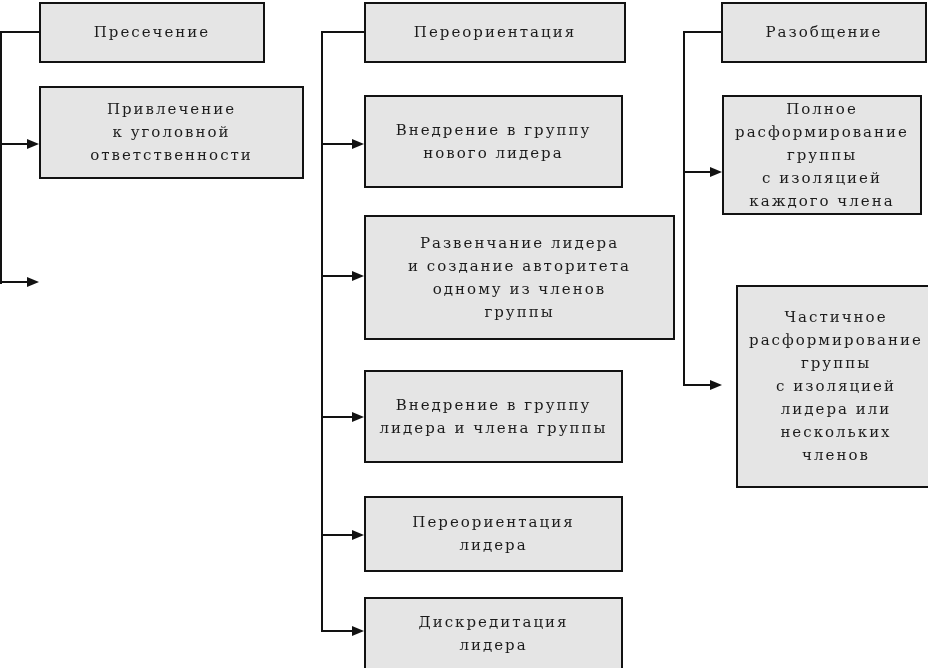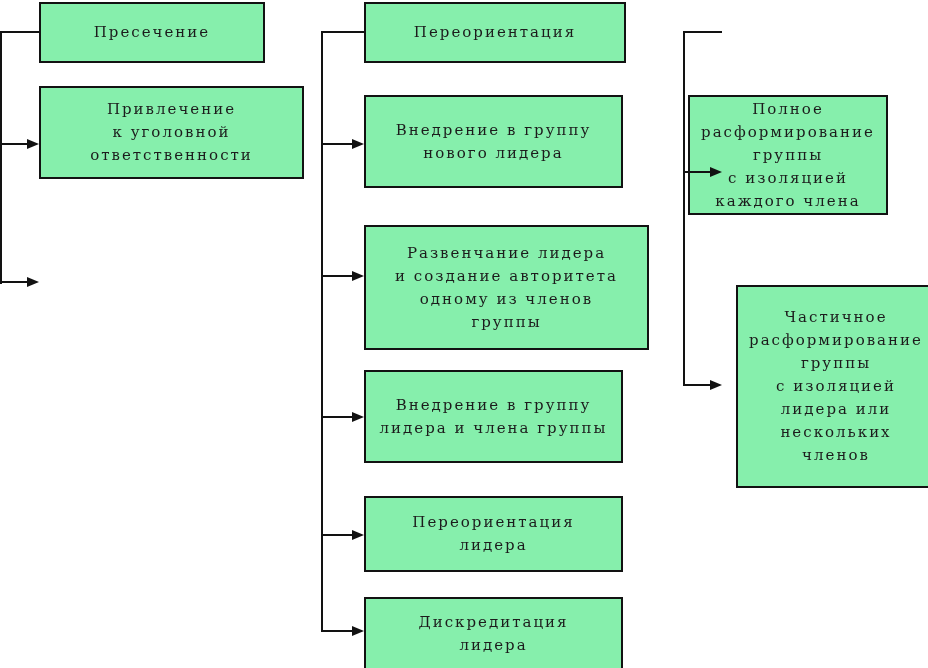--- a/index.html
+++ b/index.html
@@ -8,21 +8,21 @@
     width: 928px;
     height: 668px;
     background: #ffffff;
     font-family: "DejaVu Serif", "Liberation Serif", serif;
     overflow: hidden;
   }
   .box {
     position: absolute;
     box-sizing: border-box;
     border: 2px solid #121212;
-    background: #86efac;
+    background: #e5e5e5;
     display: flex;
     align-items: center;
     justify-content: center;
     text-align: center;
   }
   .box .label {
     white-space: pre-line;
     font-size: 15px;
     line-height: 23px;
     letter-spacing: 2px;
@@ -61,21 +61,21 @@
   <div class="hline" style="left:0; top:281px; width:28px"></div>
   <div class="arrowhead" style="left:27px; top:277px"></div>
 
   <div class="box" style="left:364px; top:2px; width:262px; height:61px">
     <span class="label">Переориентация</span>
   </div>
   <div class="box" style="left:364px; top:95px; width:259px; height:93px">
     <span class="label">Внедрение в группу
 нового лидера</span>
   </div>
-  <div class="box" style="left:364px; top:225px; width:285px; height:125px">
+  <div class="box" style="left:364px; top:215px; width:311px; height:125px">
     <span class="label">Развенчание лидера
 и создание авторитета
 одному из членов
 группы</span>
   </div>
   <div class="box" style="left:364px; top:370px; width:259px; height:93px">
     <span class="label">Внедрение в группу
 лидера и члена группы</span>
   </div>
   <div class="box" style="left:364px; top:496px; width:259px; height:76px">
@@ -93,21 +93,24 @@
   <div class="arrowhead" style="left:352px; top:139px"></div>
   <div class="hline" style="left:321px; top:275px; width:32px"></div>
   <div class="arrowhead" style="left:352px; top:271px"></div>
   <div class="hline" style="left:321px; top:416px; width:32px"></div>
   <div class="arrowhead" style="left:352px; top:412px"></div>
   <div class="hline" style="left:321px; top:534px; width:32px"></div>
   <div class="arrowhead" style="left:352px; top:530px"></div>
   <div class="hline" style="left:321px; top:630px; width:32px"></div>
   <div class="arrowhead" style="left:352px; top:626px"></div>
 
-  <div class="box" style="left:688px; top:95px; width:200px; height:120px">
+  <div class="box" style="left:721px; top:2px; width:206px; height:61px">
+    <span class="label">Разобщение</span>
+  </div>
+  <div class="box" style="left:722px; top:95px; width:200px; height:120px">
     <span class="label">Полное
 расформирование
 группы
 с изоляцией
 каждого члена</span>
   </div>
   <div class="box" style="left:736px; top:285px; width:200px; height:203px">
     <span class="label">Частичное
 расформирование
 группы

